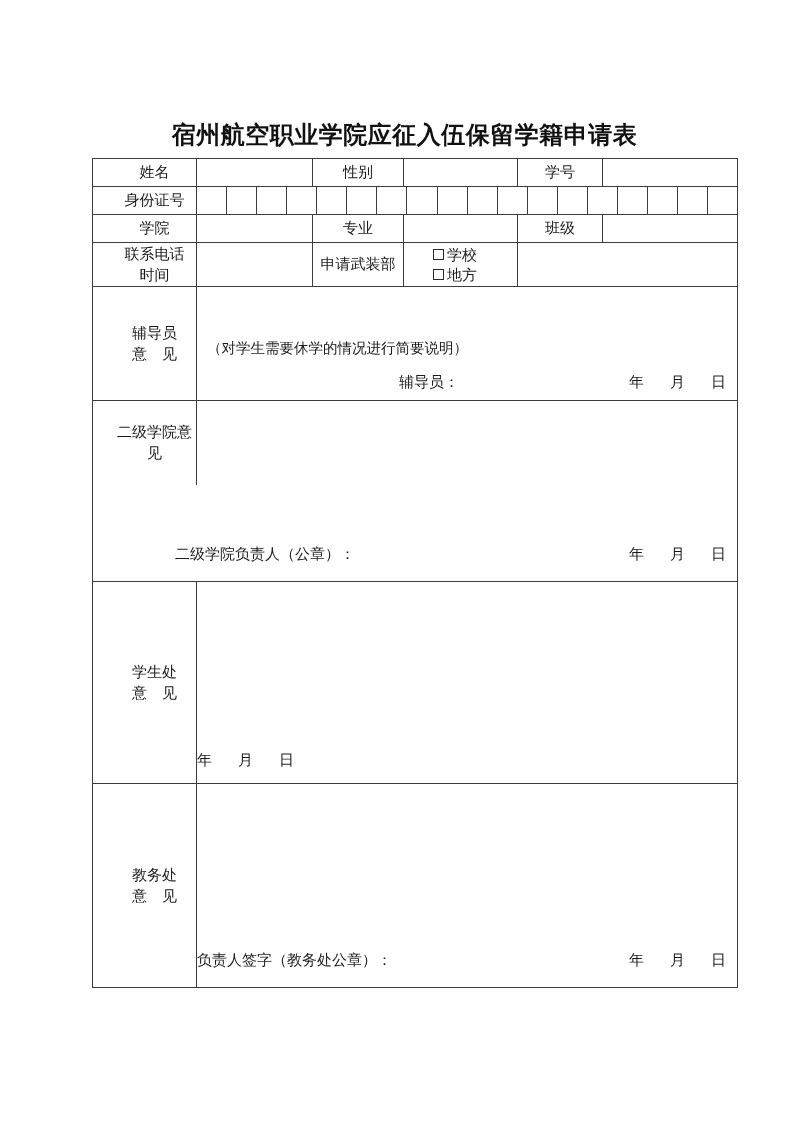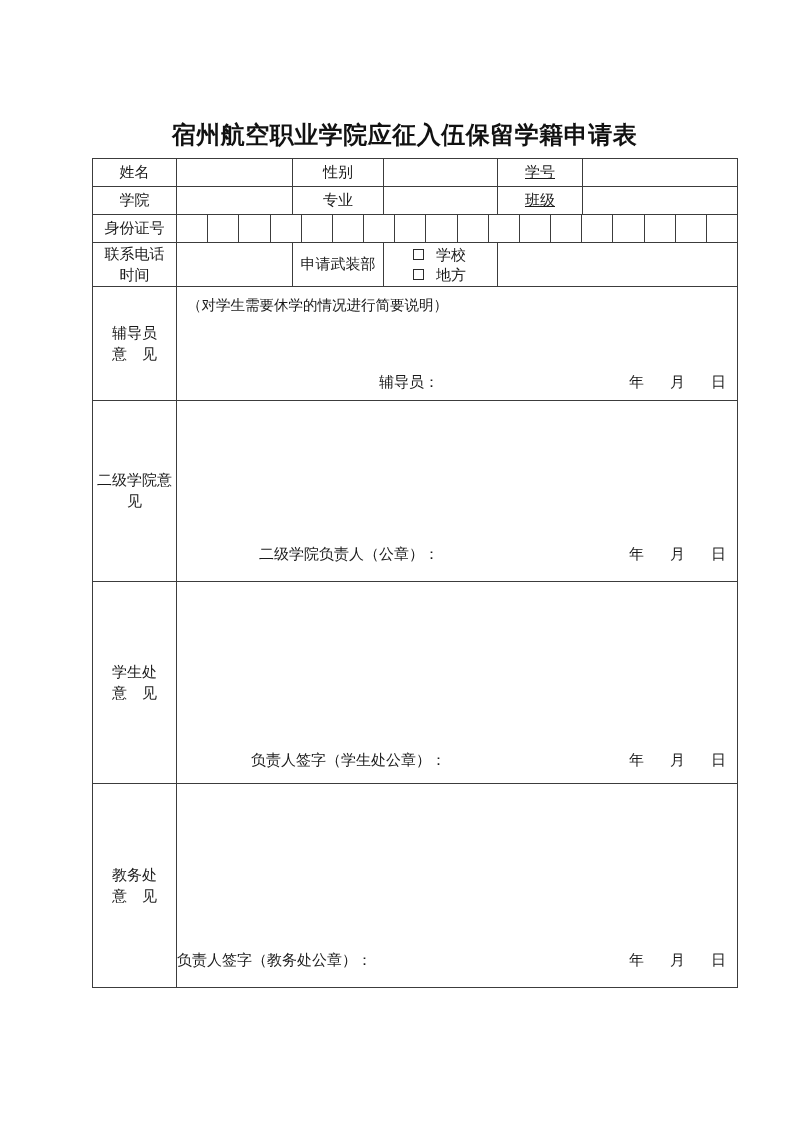--- a/index.html
+++ b/index.html
@@ -45,54 +45,55 @@
   }
   .row .cell:last-child { border-right: none; }
   .lbl {
     display: flex;
     align-items: center;
     justify-content: center;
     text-align: center;
     line-height: 21px;
   }
   .two-line { flex-direction: column; }
-  .w1 { width: 84px; flex: 0 0 84px; }
+  .w1 { width: 84px; flex: 0 0 84px; margin-left: 20px; }
   .w2 { width: 116px; flex: 0 0 116px; }
   .w3 { width: 91px; flex: 0 0 91px; }
   .w4 { width: 114px; flex: 0 0 114px; }
-  .w5 { width: 85px; flex: 0 0 85px; text-decoration: underline; }
+  .w5 { width: 85px; flex: 0 0 85px; }
   .w6 { flex: 1 1 auto; }
   .r-sm { height: 28px; }
   .r-md { height: 44px; }
   .digit { flex: 1 1 0; }
   .checks {
     display: flex;
     flex-direction: column;
     justify-content: center;
     gap: 2px;
     padding-left: 29px;
     line-height: 18px;
   }
-  .check { display: flex; align-items: center; gap: 9px; }
+  .check { display: flex; align-items: center; }
   .box {
     display: inline-block;
     width: 11px;
     height: 11px;
     border: 1px solid #2b2b2b;
     margin-right: 3px;
     flex: 0 0 11px;
   }
   .sec .content {
     flex: 1 1 auto;
     display: flex;
     flex-direction: column;
     position: relative;
+    justify-content: center;
   }
   .s0 { height: 114px; }
-  .s1 { height: 181px; }
+  .s1 { height: 181px; flex-direction: column; }
   .s2 { height: 202px; }
   .s3 { height: 203px; }
   .note {
     padding: 8px 10px 0 10px;
     font-size: 14.5px;
     line-height: 20px;
   }
   .sigline {
     position: absolute;
     left: 0;
@@ -129,52 +130,52 @@
     <div class="row r-sm">
       <div class="cell lbl w1">姓名</div>
       <div class="cell w2"></div>
       <div class="cell lbl w3">性别</div>
       <div class="cell w4"></div>
       <div class="cell lbl w5">学号</div>
       <div class="cell w6"></div>
     </div>
 
     <div class="row r-sm">
+      <div class="cell lbl w1">身份证号</div>
+      <div class="w6" style="display:flex; flex:1 1 auto;">
+          <div class="cell digit"></div>
+          <div class="cell digit"></div>
+          <div class="cell digit"></div>
+          <div class="cell digit"></div>
+          <div class="cell digit"></div>
+          <div class="cell digit"></div>
+          <div class="cell digit"></div>
+          <div class="cell digit"></div>
+          <div class="cell digit"></div>
+          <div class="cell digit"></div>
+          <div class="cell digit"></div>
+          <div class="cell digit"></div>
+          <div class="cell digit"></div>
+          <div class="cell digit"></div>
+          <div class="cell digit"></div>
+          <div class="cell digit"></div>
+          <div class="cell digit"></div>
+          <div class="cell digit"></div>
+        </div>
+    </div>
+
+    <div class="row r-sm">
       <div class="cell lbl w1">学院</div>
       <div class="cell w2"></div>
       <div class="cell lbl w3">专业</div>
       <div class="cell w4"></div>
       <div class="cell lbl w5">班级</div>
       <div class="cell w6"></div>
     </div>
 
-    <div class="row r-sm">
-      <div class="cell lbl w1">身份证号</div>
-      <div class="w6" style="display:flex; flex:1 1 auto;">
-          <div class="cell digit"></div>
-          <div class="cell digit"></div>
-          <div class="cell digit"></div>
-          <div class="cell digit"></div>
-          <div class="cell digit"></div>
-          <div class="cell digit"></div>
-          <div class="cell digit"></div>
-          <div class="cell digit"></div>
-          <div class="cell digit"></div>
-          <div class="cell digit"></div>
-          <div class="cell digit"></div>
-          <div class="cell digit"></div>
-          <div class="cell digit"></div>
-          <div class="cell digit"></div>
-          <div class="cell digit"></div>
-          <div class="cell digit"></div>
-          <div class="cell digit"></div>
-          <div class="cell digit"></div>
-        </div>
-    </div>
-
     <div class="row r-md">
       <div class="cell lbl w1 two-line">
         <span>联系电话</span>
         <span>时间</span>
       </div>
       <div class="cell w2"></div>
       <div class="cell lbl w3">申请武装部</div>
       <div class="cell w4 checks">
         <div class="check">
           <span class="box"></span>
@@ -225,21 +226,20 @@
     </div>
 
     <div class="row sec s2">
       <div class="cell lbl w1 two-line">
         <span>学生处</span>
         <span>意　见</span>
       </div>
       <div class="cell content">
         <div class="note"></div>
         <div class="sigline">
-          <span class="siglabel">负责人签字（学生处公章）：</span>
           <span class="ymd">
             <span>年</span>
             <span>月</span>
             <span>日</span>
           </span>
         </div>
       </div>
     </div>
 
     <div class="row sec s3">

